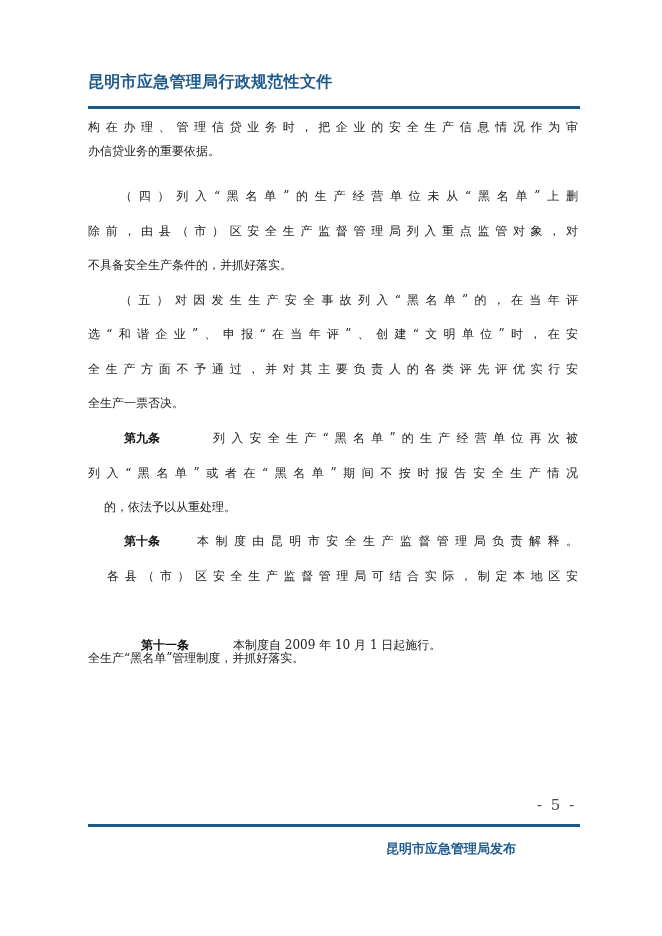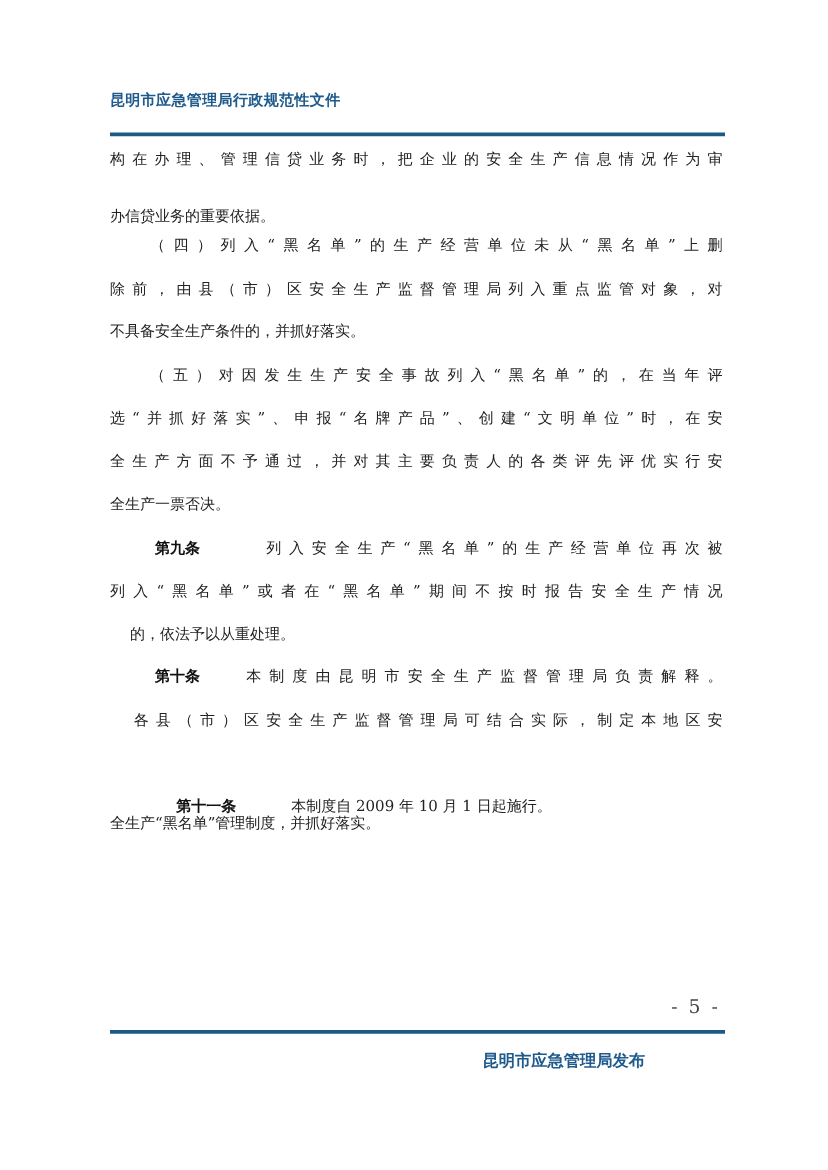--- a/index.html
+++ b/index.html
@@ -20,21 +20,21 @@
       left: 0; top: 0;
       width: 662px; height: 936px;
       background: #ffffff;
     }
     .header-title {
       position: absolute;
       left: 88px;
       top: 72px;
       font-family: "DejaVu Sans", "Liberation Sans", sans-serif;
       font-weight: bold;
-      font-size: 12px;
+      font-size: 16px;
       color: #1f5a8c;
       letter-spacing: 0.3px;
       white-space: nowrap;
     }
     .rule {
       position: absolute;
       left: 88px;
       width: 492px;
       height: 3px;
       background: #1b5a85;
@@ -81,28 +81,28 @@
   </style>
 </head>
 <body>
 
 <div class="page">
 
   <div class="header-title">昆明市应急管理局行政规范性文件</div>
   <div class="rule top"></div>
 
   <div class="line full" style="top:116px;">构在办理、管理信贷业务时，把企业的安全生产信息情况作为审</div>
-  <div class="line" style="left:88px; top:162px;text-align:center;">办信贷业务的重要依据。</div>
+  <div class="line" style="left:88px; top:140px;text-align:center;">办信贷业务的重要依据。</div>
 
   <div class="line" style="left:120px; top:185px; width:458px; text-align:justify; text-align-last:justify;">（四）列入“黑名单”的生产经营单位未从“黑名单”上删</div>
   <div class="line full" style="top:220px;">除前，由县（市）区安全生产监督管理局列入重点监管对象，对</div>
   <div class="line" style="left:88px; top:254px;">不具备安全生产条件的，并抓好落实。</div>
 
   <div class="line" style="left:120px; top:289px; width:458px; text-align:justify; text-align-last:justify;">（五）对因发生生产安全事故列入“黑名单”的，在当年评</div>
-  <div class="line full" style="top:323px;">选“并抓好落实”、申报“名牌产品”、创建“文明单位”时，在安</div>
+  <div class="line full" style="top:323px;">选“和谐企业”、申报“在当年评”、创建“文明单位”时，在安</div>
   <div class="line full" style="top:358px;">全生产方面不予通过，并对其主要负责人的各类评先评优实行安</div>
   <div class="line" style="left:88px; top:392px;">全生产一票否决。</div>
 
   <div class="line article-head" style="left:124px; top:427px;">第九条</div>
   <div class="line" style="left:213px; top:427px; width:365px; text-align:justify; text-align-last:justify;">列入安全生产“黑名单”的生产经营单位再次被</div>
   <div class="line full" style="top:462px;">列入“黑名单”或者在“黑名单”期间不按时报告安全生产情况</div>
   <div class="line" style="left:76px; top:496px;margin-left:28px;">的，依法予以从重处理。</div>
 
   <div class="line article-head" style="left:124px; top:530px;">第十条</div>
   <div class="line" style="left:197px; top:530px; width:381px; text-align:justify; text-align-last:justify;">本制度由昆明市安全生产监督管理局负责解释。</div>

